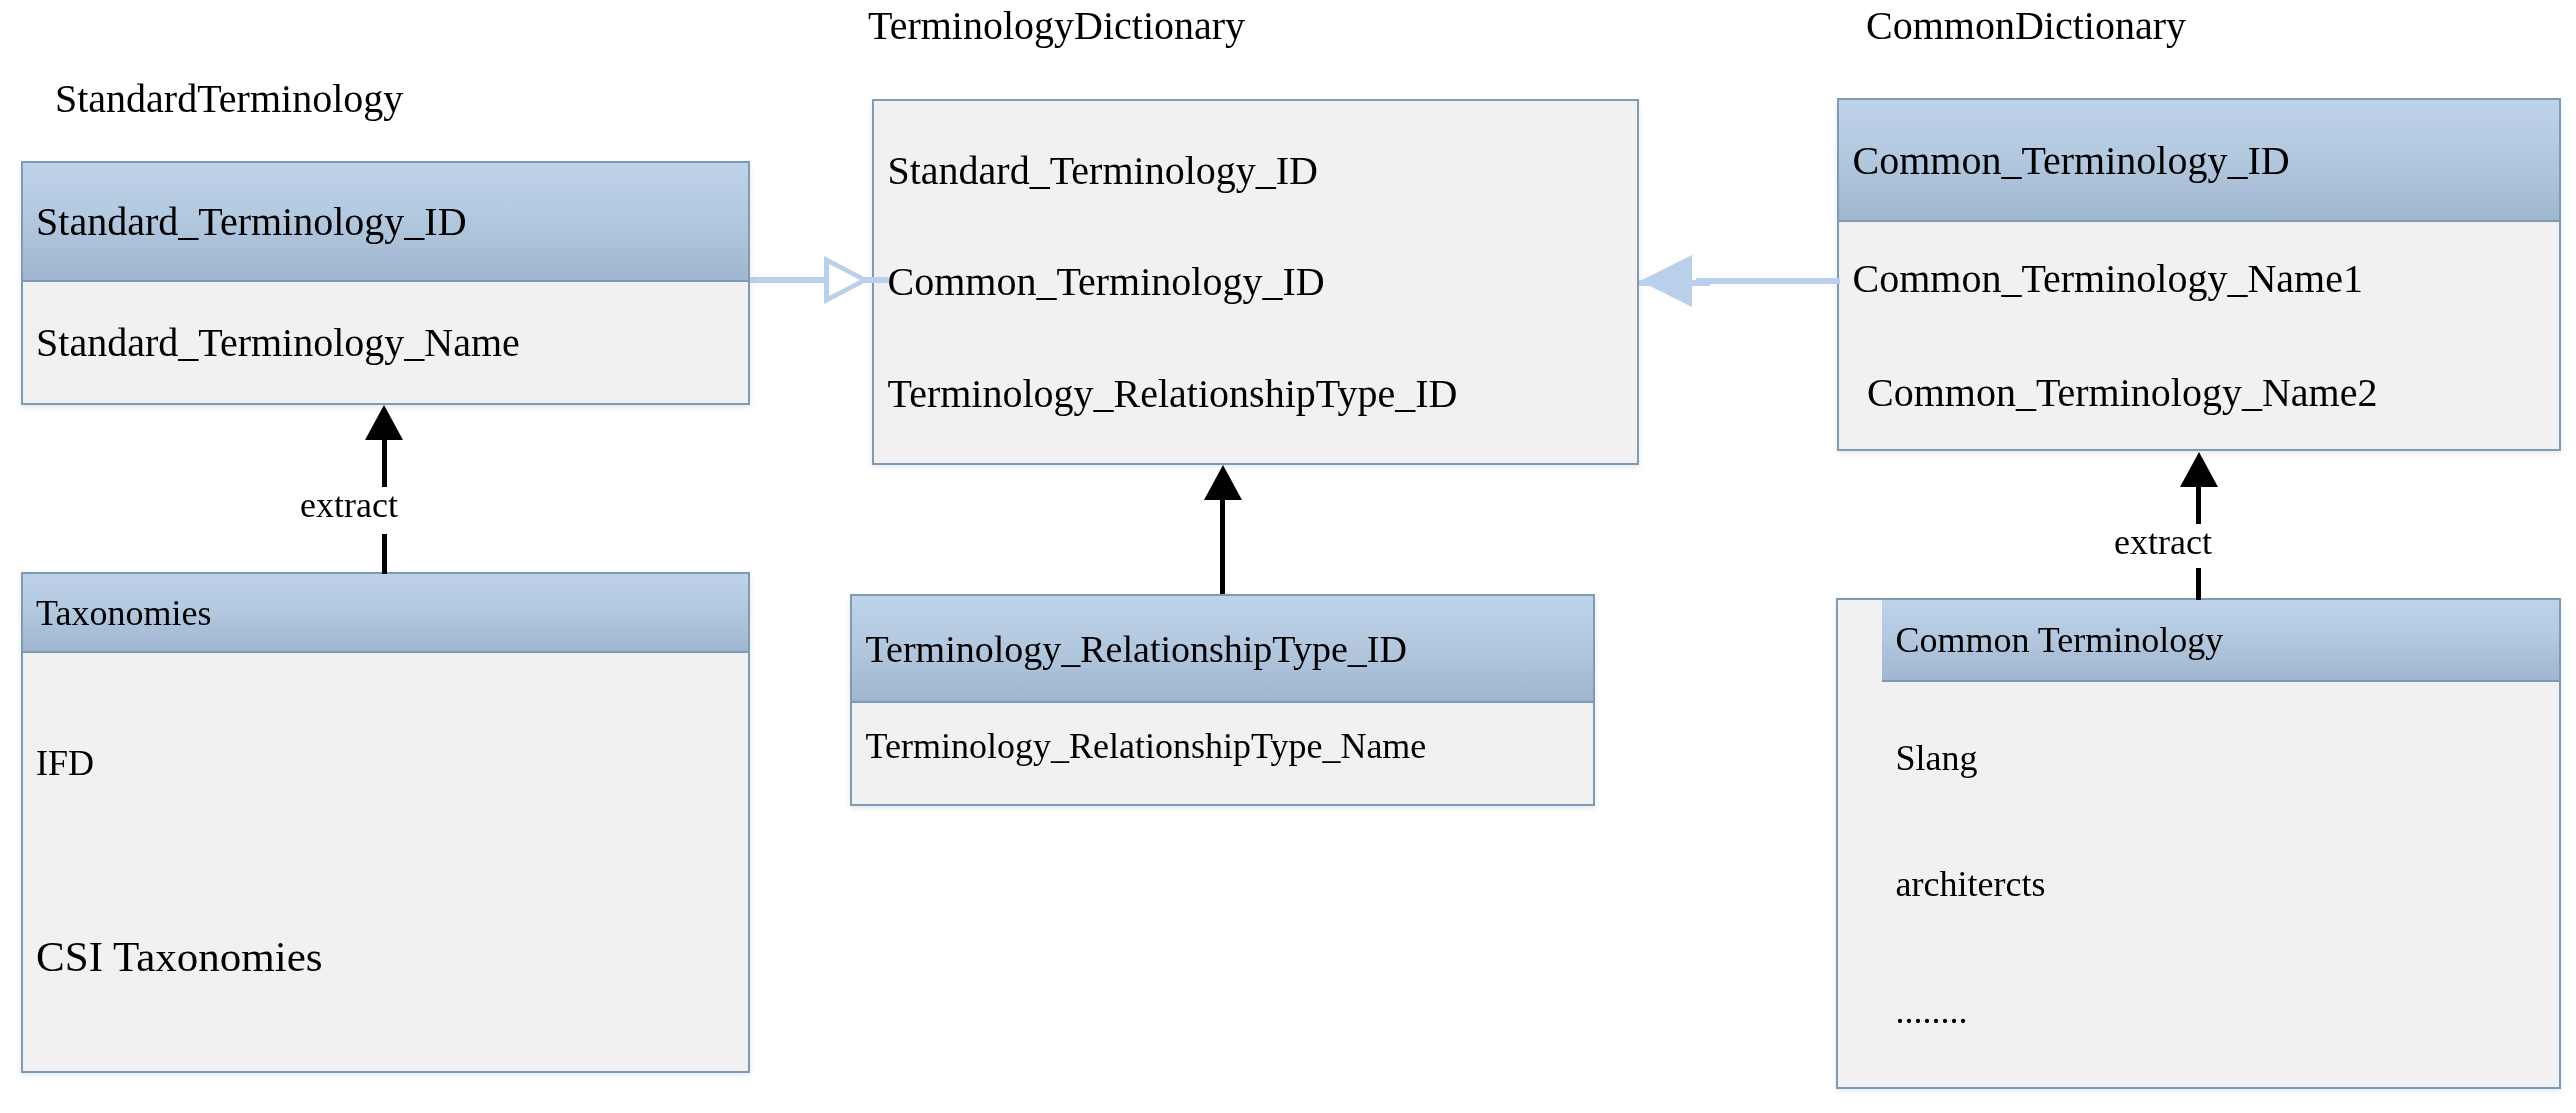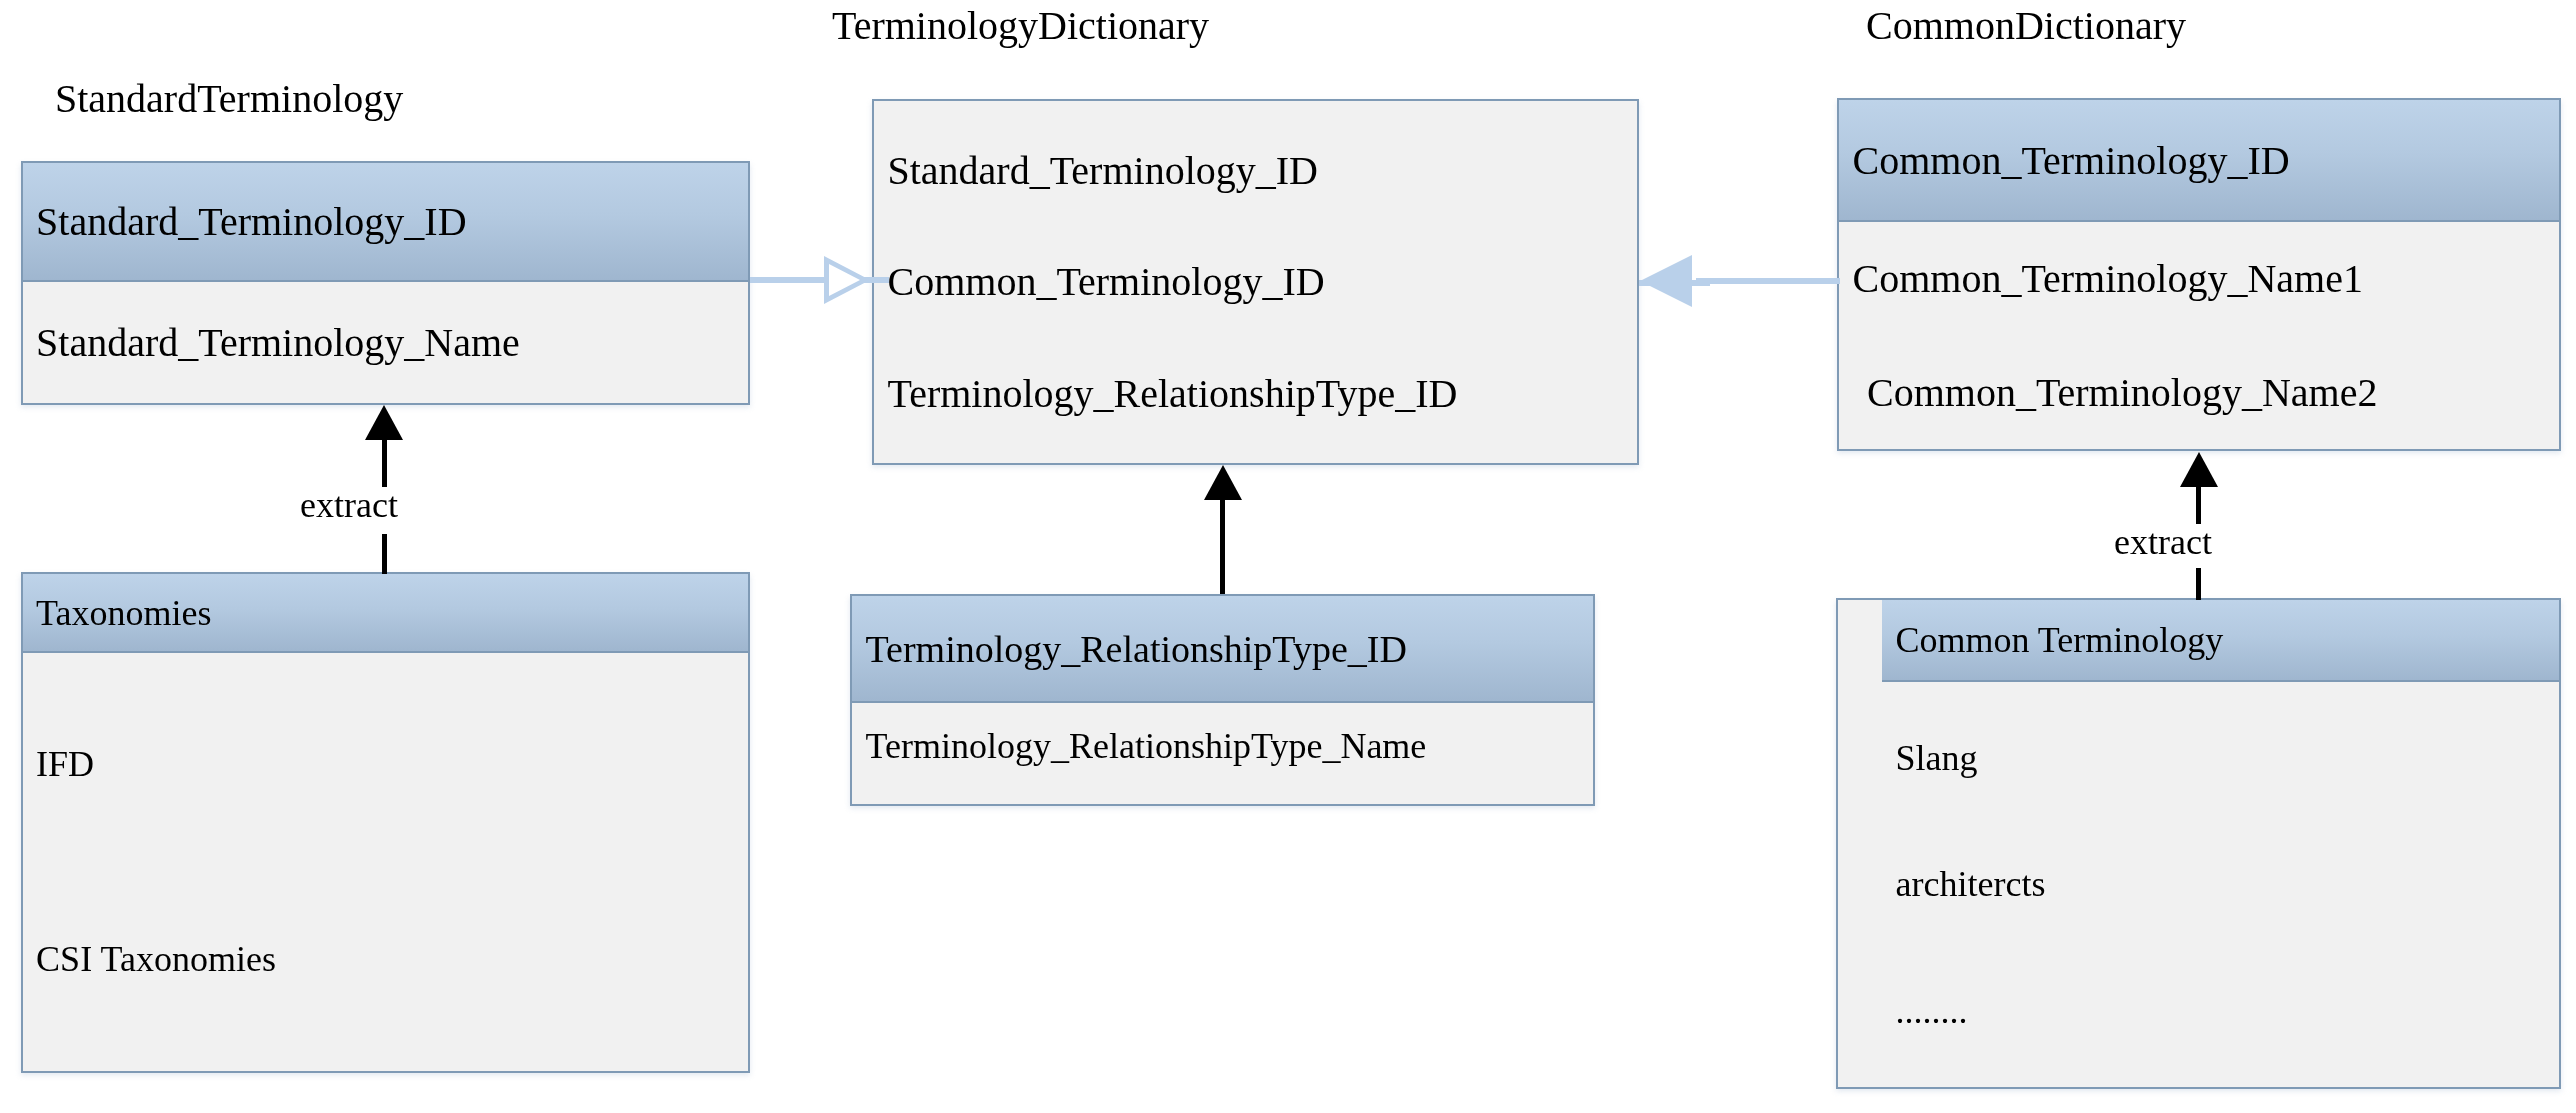--- a/index.html
+++ b/index.html
@@ -104,21 +104,21 @@
     border-right:52px solid #b9d0ea;
   }
 </style>
 </head>
 <body>
 
 <div id="stage">
 
   <div class="caption" style="left:55px; top:79px;">StandardTerminology</div>
 
-  <div class="caption" style="left:832px; top:6.3px;">TerminologyDictionary</div>
+  <div class="caption" style="left:868px; top:6.3px;">TerminologyDictionary</div>
 
   <div class="caption" style="left:1866px; top:6.3px;text-align:right;">CommonDictionary</div>
 
   <div class="box" style="left:20.6px; top:161px; width:729px; height:244px;">
     <div class="hdr" style="height:119px;">
       <div class="row" style="font-size:40px;">Standard_Terminology_ID</div>
     </div>
     <div class="body" style="height:120px;">
       <div class="row" style="height:120px; font-size:40px;">Standard_Terminology_Name</div>
     </div>
@@ -141,21 +141,21 @@
       <div class="row" style="font-size:40px;padding-left:28px;">Common_Terminology_Name2</div>
     </div>
   </div>
 
   <div class="box" style="left:20.6px; top:572px; width:729px; height:501px;">
     <div class="hdr" style="height:79px;">
       <div class="row" style="font-size:36px;">Taxonomies</div>
     </div>
     <div class="body" style="height:417px; display:flex; flex-direction:column; justify-content:space-around; padding:14.3px 0;">
       <div class="row" style="font-size:36px;">IFD</div>
-      <div class="row" style="font-size:36px;">CSI Taxonomies</div>
+      <div class="row" style="font-size:43px;">CSI Taxonomies</div>
     </div>
   </div>
 
   <div class="box" style="left:850px; top:594px; width:745px; height:212px;">
     <div class="hdr" style="height:107px;">
       <div class="row" style="font-size:38px;">Terminology_RelationshipType_ID</div>
     </div>
     <div class="body" style="height:101px;">
       <div class="row" style="height:85px; font-size:36px;">Terminology_RelationshipType_Name</div>
     </div>

